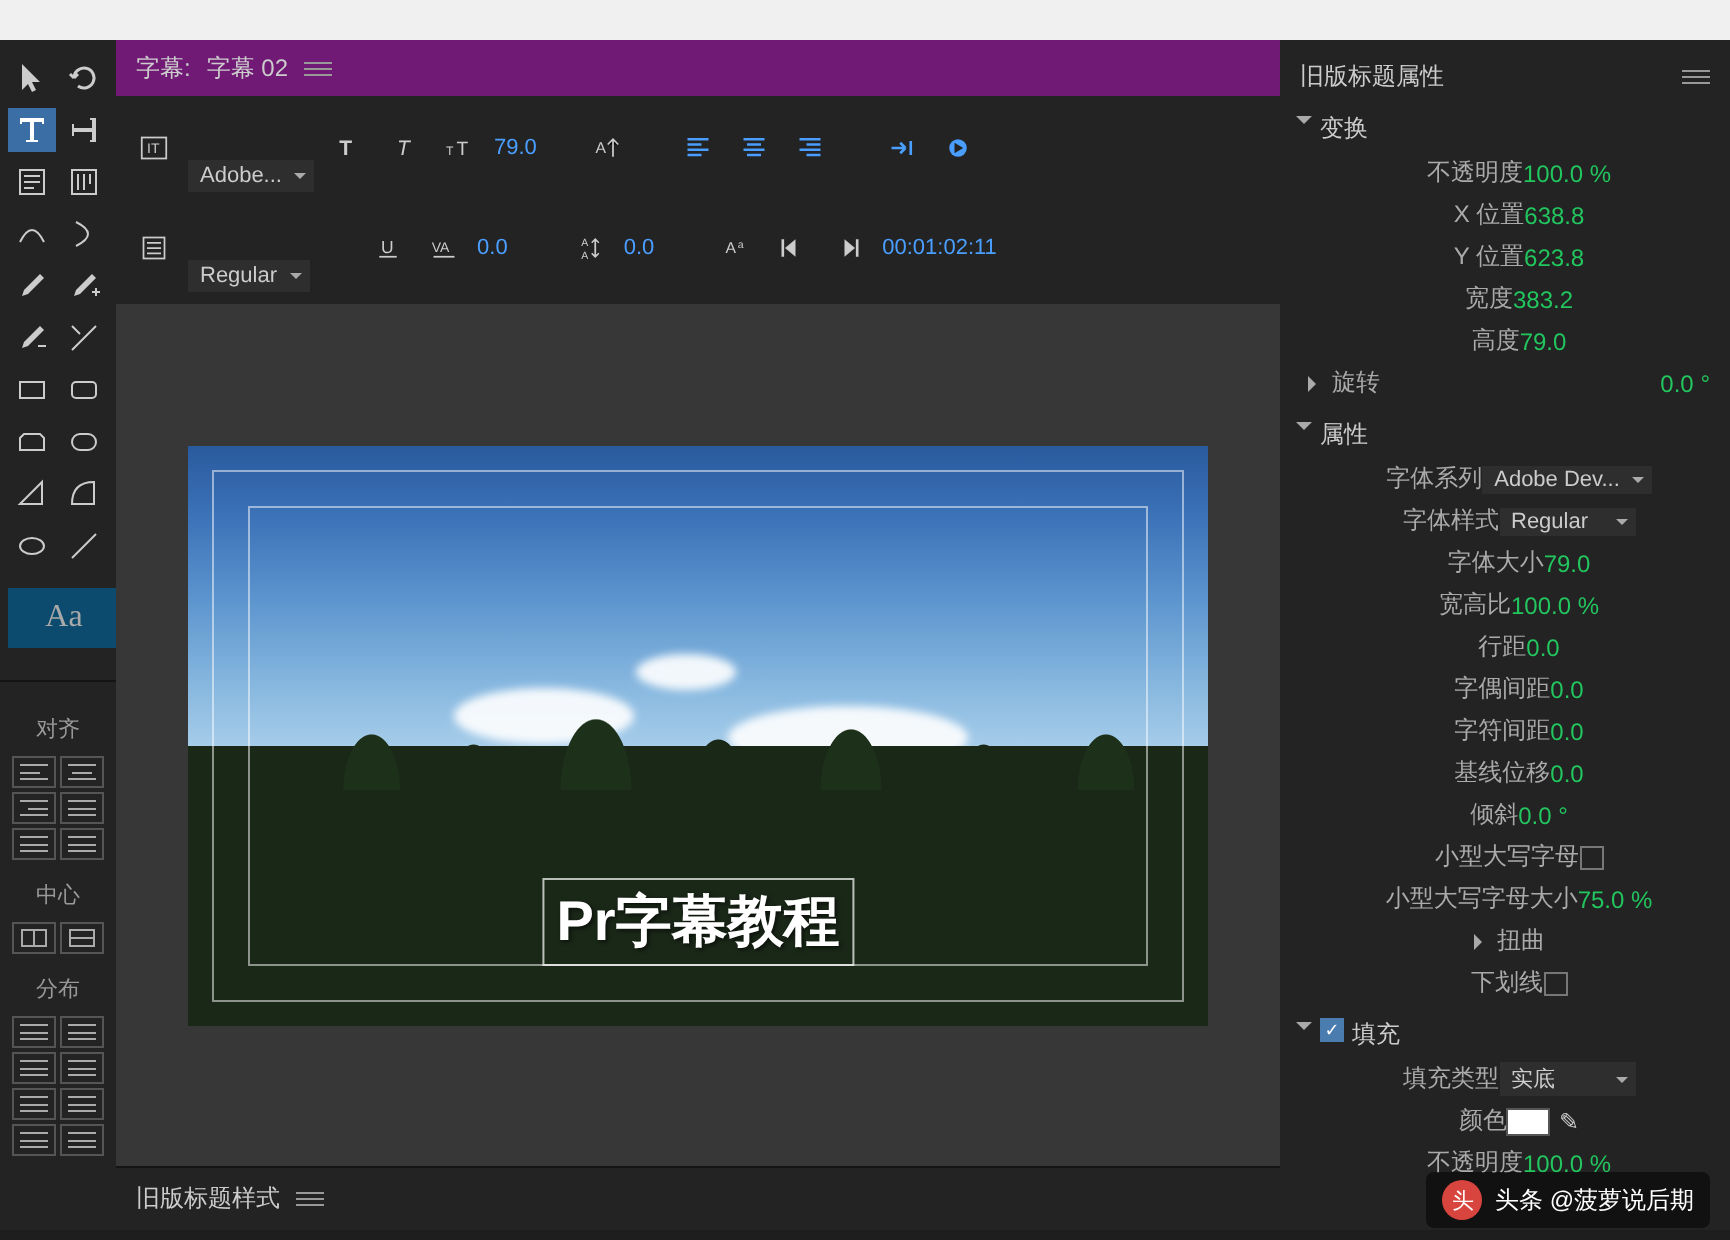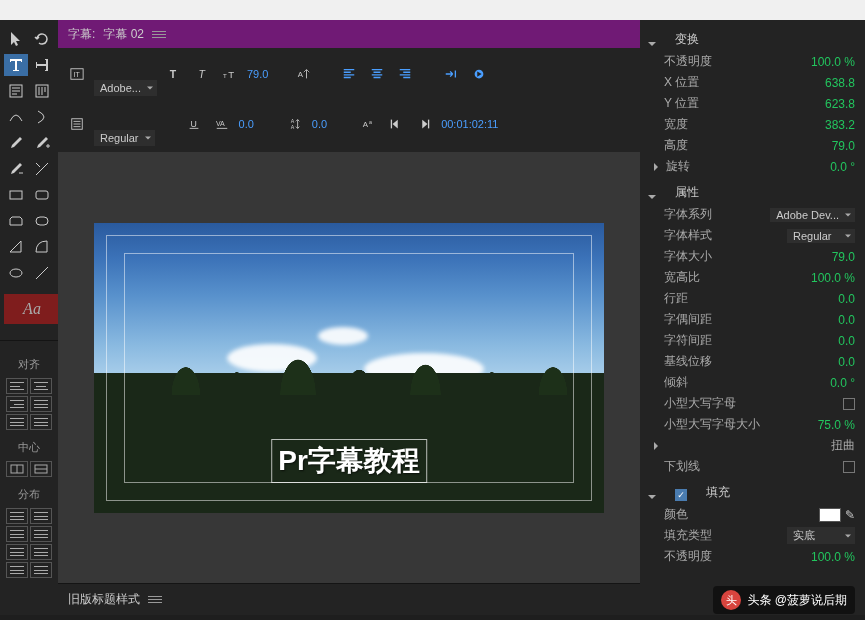--- a/index.html
+++ b/index.html
@@ -29,24 +29,24 @@
 .tool {
   width: 24px; height: 22px;
   display: flex; align-items: center; justify-content: center;
   color: #ccc;
   cursor: pointer;
 }
 .tool.active { background: #3a6ea5; color: #fff; }
 .tool svg { width: 16px; height: 16px; }
 .tool-big {
   width: 56px; height: 30px;
-  background: #7f1d1d;
+  background: #0c4a6e;
   display: flex; align-items: center; justify-content: center;
   margin: 6px 0;
-  font-size: 16px; font-family: serif; font-style: italic;
+  font-size: 16px; font-family: serif;
 }
 .section-label {
   color: #999; font-size: 11px; text-align: center; margin: 6px 0 2px;
 }
 .tiny-icons { display: flex; flex-wrap: wrap; gap: 2px; padding: 0 2px; }
 .tiny {
   width: 22px; height: 16px;
   border: 1px solid #555;
   display: flex; align-items: center; justify-content: center;
 }
@@ -147,34 +147,34 @@
 
 
 .props {
   width: 225px; background: #232323; padding: 6px 0;
   font-size: 12px; color: #aaa;
   display: flex; flex-direction: column;
 }
 .props-title { padding: 4px 10px; display: flex; align-items: center; gap: 6px; color: #ccc; }
 .prop-group { padding: 2px 0; }
 .group-head {
-  display: flex; align-items: flex-end; gap: 19px;
+  display: flex; align-items: flex-start; gap: 4px;
   padding: 3px 8px; color: #ccc;
 }
 .group-head .caret {
   width: 0; height: 0; border: 4px solid transparent; border-top-color: #aaa;
   transform: translateY(2px);
 }
 .chk {
   width: 12px; height: 12px; border: 1px solid #777; display: inline-flex;
   align-items: center; justify-content: center; font-size: 9px;
 }
 .chk.on { background: #4a7cb0; color: #fff; border-color: #4a7cb0; }
 .prop-row {
-  display: flex; align-items: center; justify-content: space-between;
+  display: flex; align-items: center; justify-content: center;
   padding: 2px 10px 2px 24px; min-height: 20px;
 }
 .prop-row .val { color: #22c55e; }
 .prop-row .dd {
   background: #2e2e2e; padding: 1px 16px 1px 6px; font-size: 11px;
   position: relative; min-width: 68px; color: #ccc;
 }
 .prop-row .dd::after {
   content: ''; position: absolute; right: 4px; top: 50%;
   border: 3px solid transparent; border-top-color: #aaa;
@@ -595,20 +595,28 @@
       <span>旧版标题样式</span>
       <div class="menu-burger">
           <span></span>
           <span></span>
           <span></span>
         </div>
     </div>
   </div>
 
   <div class="props">
+    <div class="props-title">
+      <span>旧版标题属性</span>
+      <div class="menu-burger" style="margin-left:auto">
+          <span></span>
+          <span></span>
+          <span></span>
+        </div>
+    </div>
 
     <div class="prop-group">
       <div class="group-head">
         <span class="caret"></span>
         <span>变换</span>
       </div>
       <div class="prop-row">
           <span>不透明度</span>
           <span class="val">100.0 %</span>
         </div>
@@ -694,31 +702,31 @@
         </div>
     </div>
 
     <div class="prop-group">
       <div class="group-head">
         <span class="caret"></span>
         <span class="chk on">✓</span>
         <span>填充</span>
       </div>
       <div class="prop-row">
+          <span>填充类型</span>
+          <span class="dd">实底</span>
+        </div>
+      <div class="prop-row">
           <span>颜色</span>
         <span style="display:flex;gap:4px;align-items:center">
           <span class="swatch"></span>
           <span style="color:#ccc">✎</span>
         </span>
       </div>
       <div class="prop-row">
-          <span>填充类型</span>
-          <span class="dd">实底</span>
-        </div>
-      <div class="prop-row">
           <span>不透明度</span>
           <span class="val">100.0 %</span>
         </div>
     </div>
   </div>
 </div>
 
 <div class="watermark">
   <div class="wm-icon">头</div>
   <span>头条 @菠萝说后期</span>

